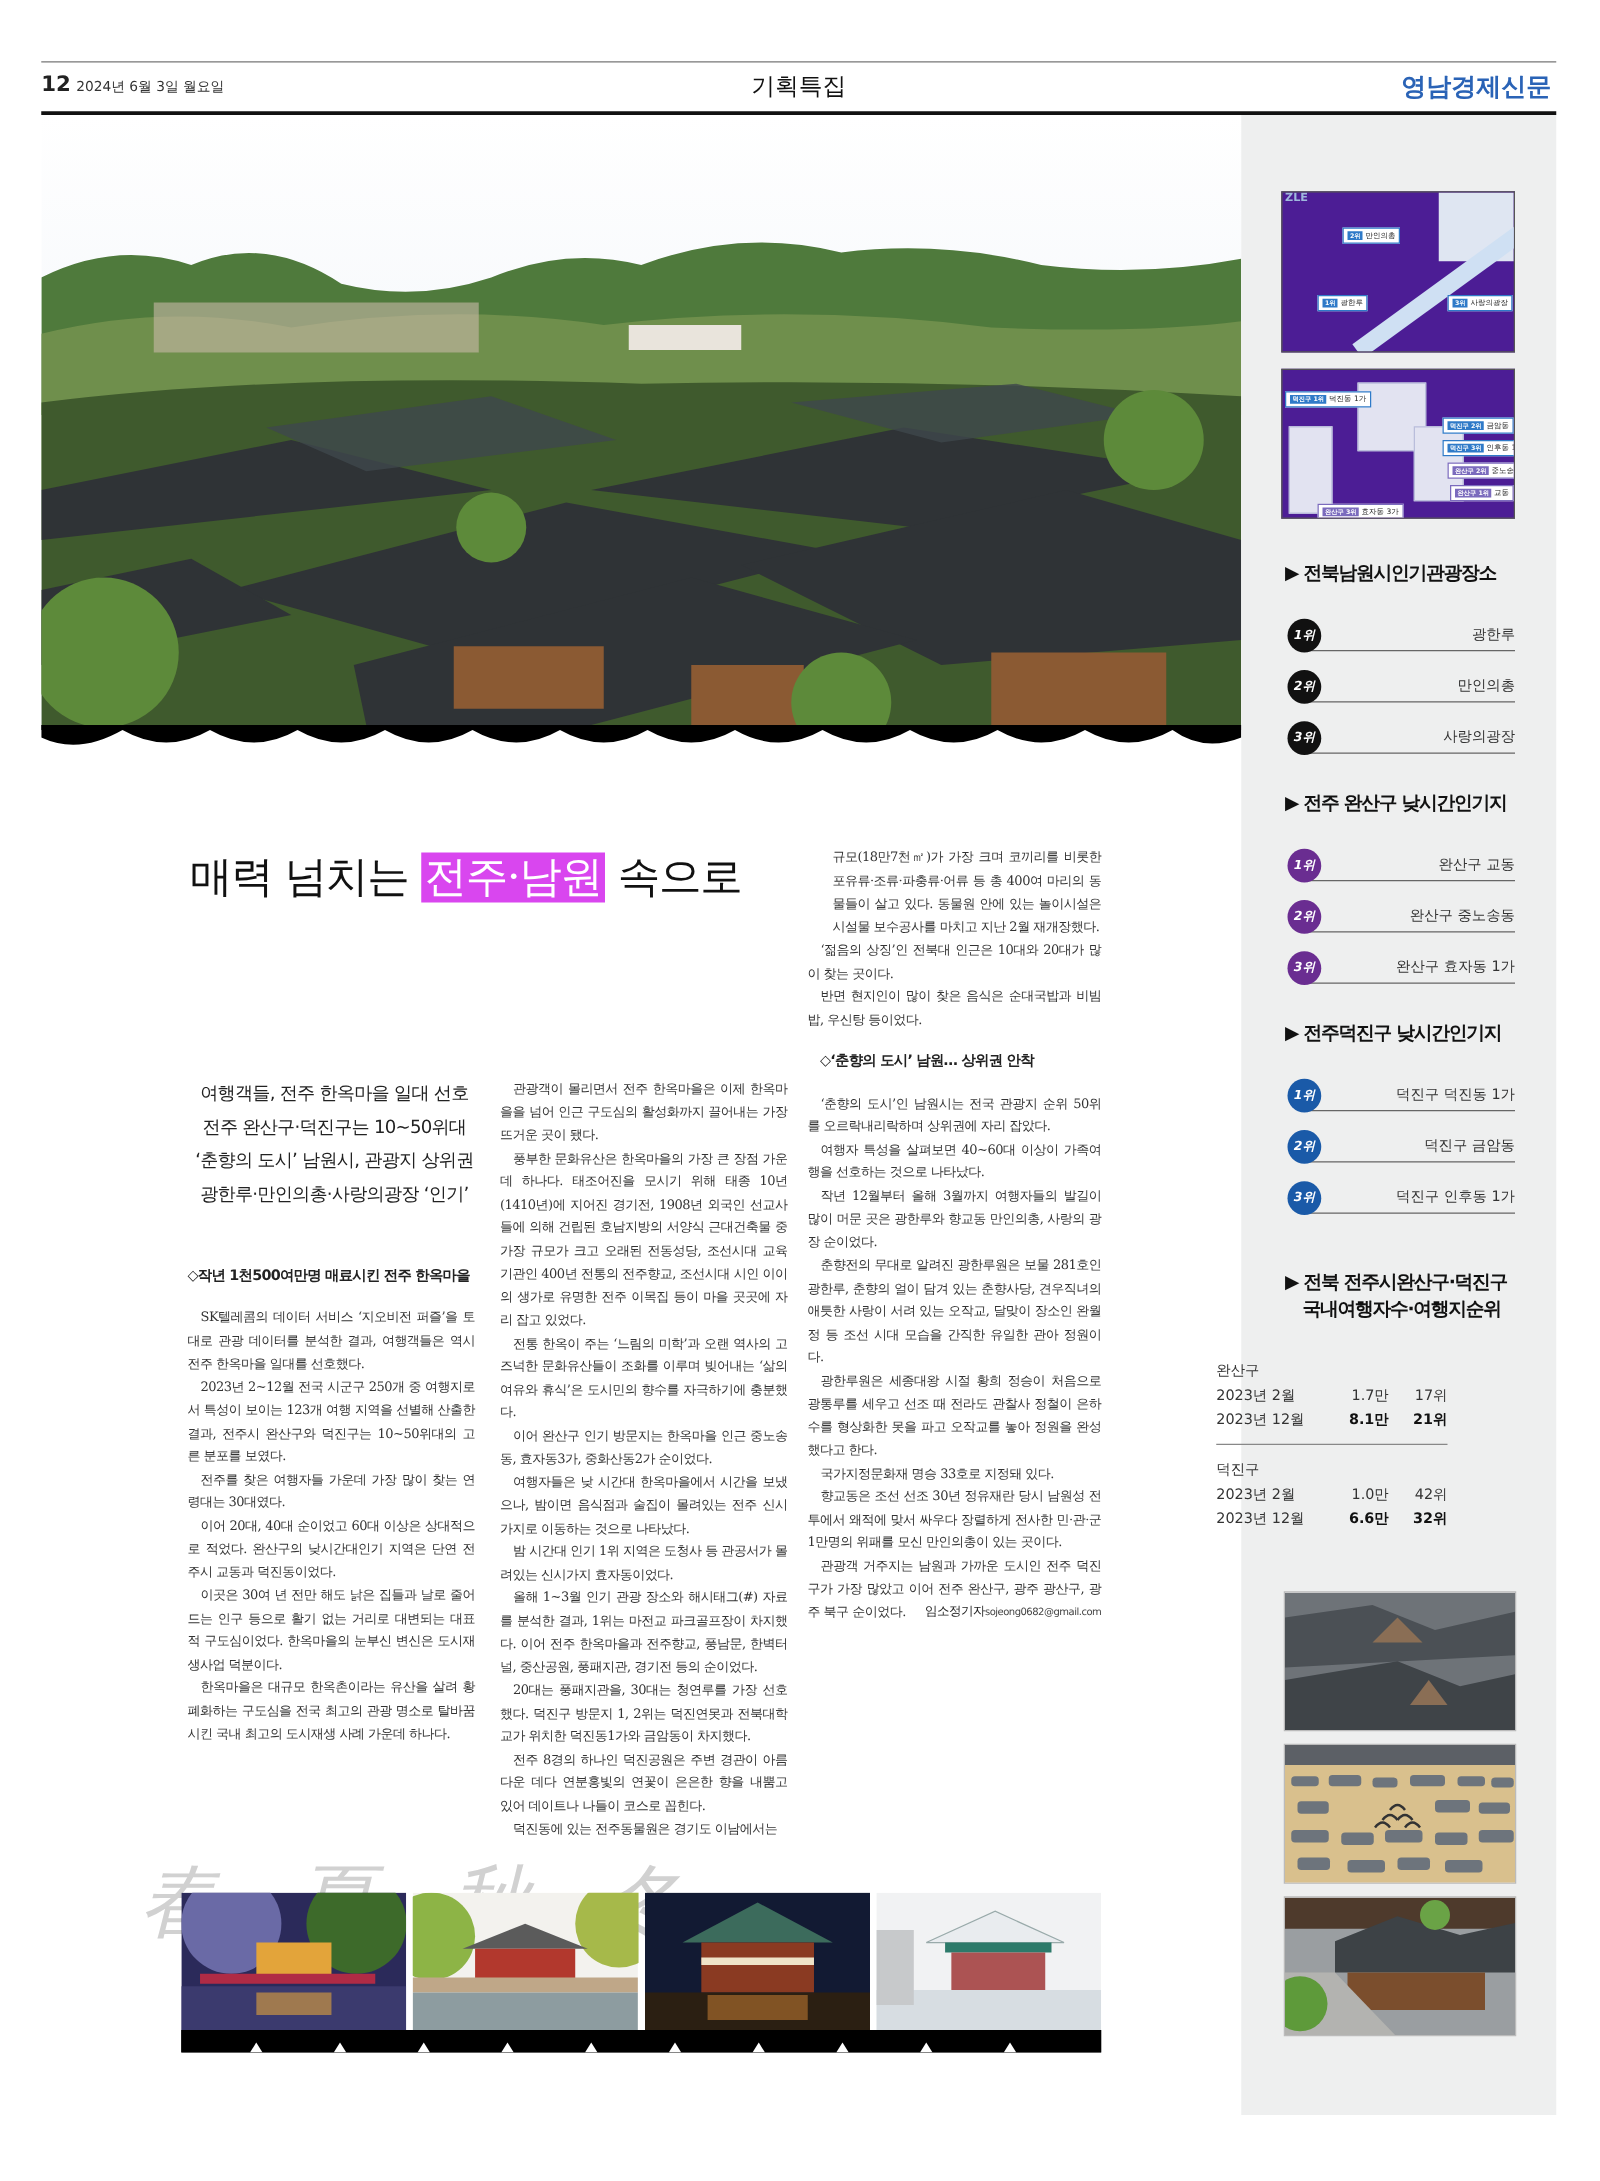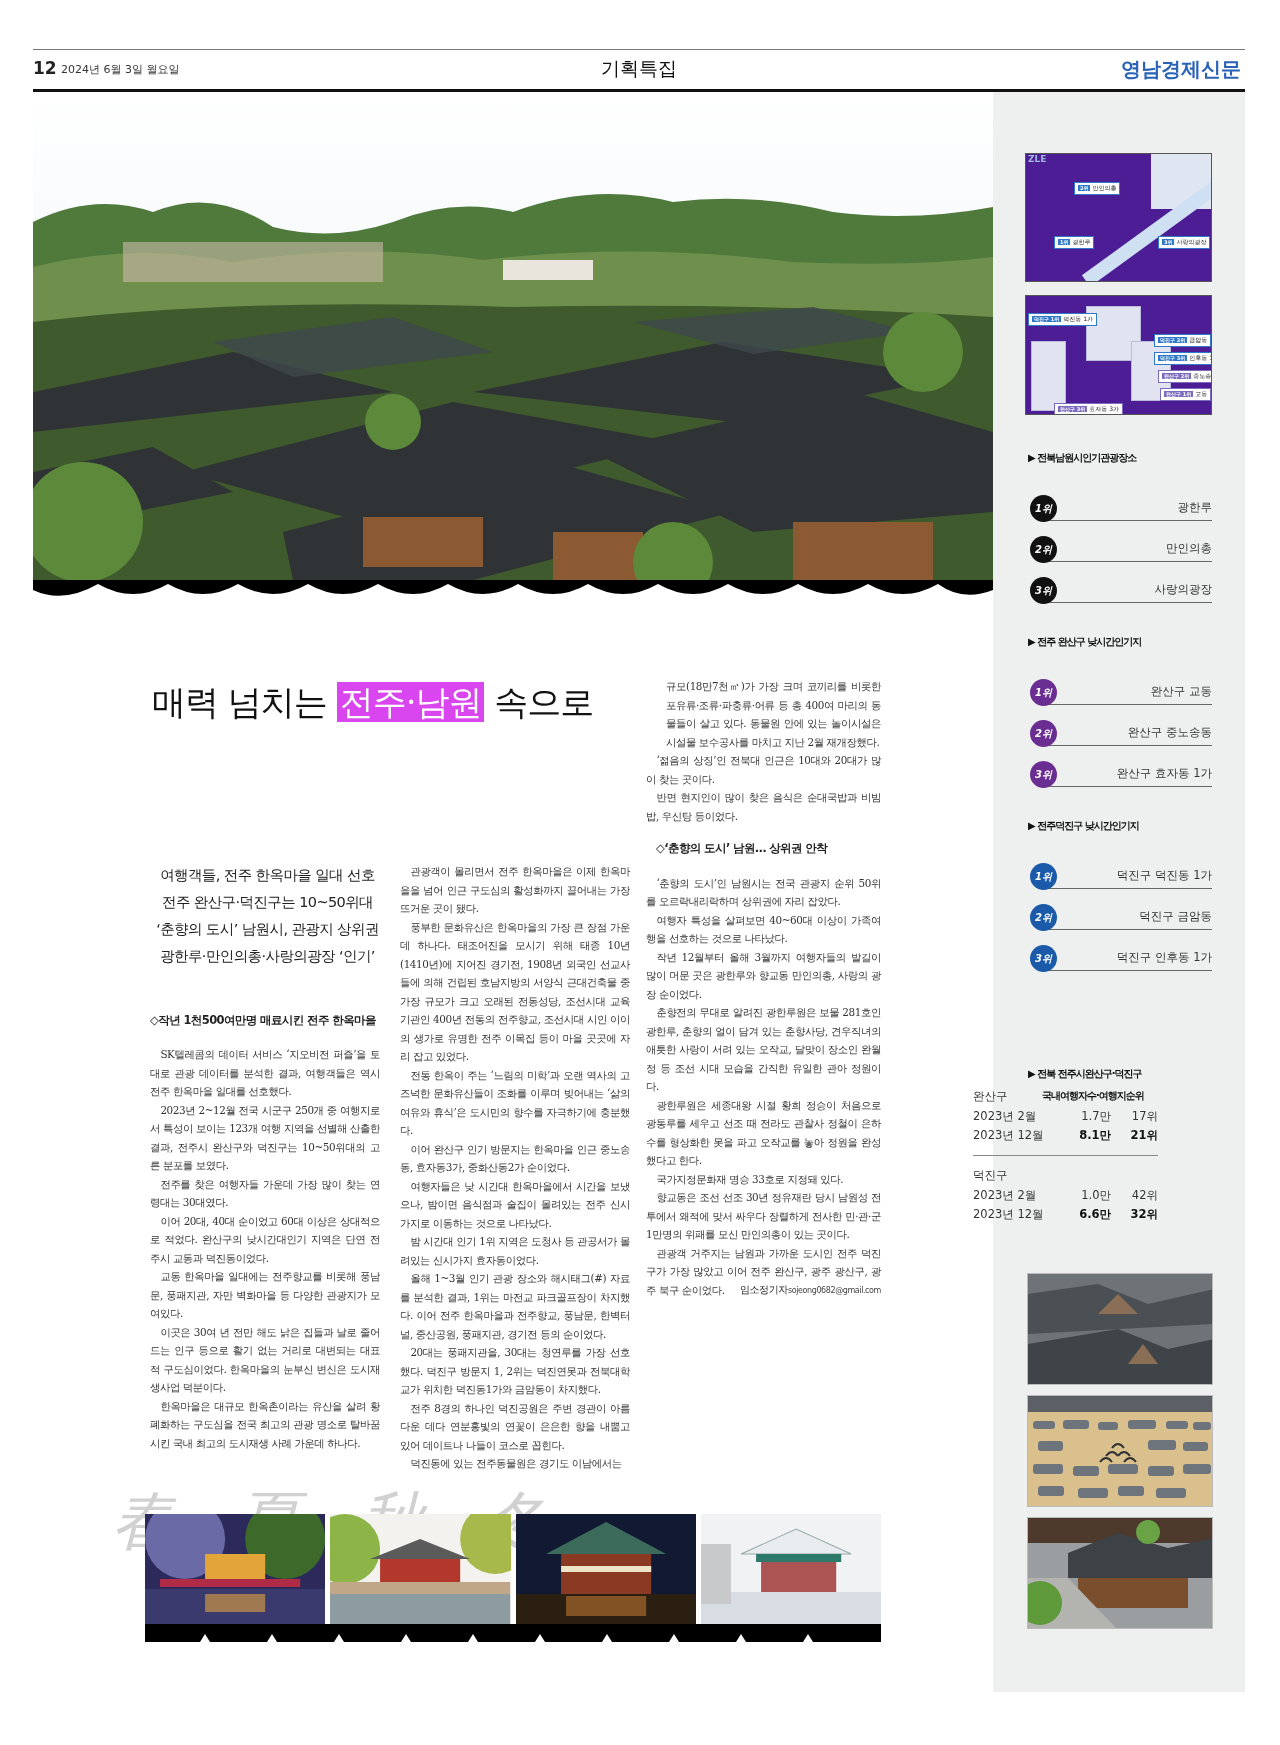--- a/index.html
+++ b/index.html
@@ -50,21 +50,21 @@
 
   
   .map { position: absolute; left: 1025px; width: 187px; border: 1.5px solid #555; background: #4c1d95; overflow: hidden; }
   .map1 { top: 153px; height: 129px; }
   .map2 { top: 295px; height: 120px; }
   .mlabel { position: absolute; font-size: 6px; background: #fff; border: 1px solid #2f7ac8; padding: 1px 3px; white-space: nowrap; color: #222; }
   .mlabel b { display: inline-block; background: #2f7ac8; color: #fff; font-size: 5px; padding: 0 2px; margin-right: 2px; }
   .mlabel.purple { border-color: #7b6bbd; }
   .mlabel.purple b { background: #7b6bbd; }
 
-  .sb-title { position: absolute; left: 1028px; font-size: 10px; font-weight: bold; color: #111; letter-spacing: -1px; line-height: 22px; }
+  .sb-title { position: absolute; left: 1028px; font-size: 15px; font-weight: bold; color: #111; letter-spacing: -1px; line-height: 22px; }
   .rank-row { position: absolute; left: 1030px; width: 182px; height: 26px; }
   .rank-row .line { position: absolute; left: 12px; right: 0; bottom: 0; height: 1px; background: #666; }
   .rank-badge { position: absolute; left: 0; top: 0; width: 27px; height: 27px; border-radius: 50%; color: #fff; font-size: 10px; font-weight: bold; font-style: italic; text-align: center; line-height: 27px; }
   .rank-name { position: absolute; right: 0; top: 5px; font-size: 11.5px; color: #333; }
   .b-black { background: #111; }
   .b-purple { background: #6a2d91; }
   .b-blue { background: #1a5aa8; }
 
   .stats { position: absolute; left: 973px; top: 1085px; width: 185px; font-size: 11.5px; color: #333; }
   .stats .grp { margin-bottom: 10px; }
@@ -149,21 +149,20 @@
   <div>광한루·만인의총·사랑의광장 ‘인기’</div>
 </div>
 
 <div class="sect-head sect1">◇작년 1천500여만명 매료시킨 전주 한옥마을</div>
 
 <div class="col col1">
   <p>SK텔레콤의 데이터 서비스 ‘지오비전 퍼즐’을 토대로 관광 데이터를 분석한 결과, 여행객들은 역시 전주 한옥마을 일대를 선호했다.</p>
   <p>2023년 2~12월 전국 시군구 250개 중 여행지로서 특성이 보이는 123개 여행 지역을 선별해 산출한 결과, 전주시 완산구와 덕진구는 10~50위대의 고른 분포를 보였다.</p>
   <p>전주를 찾은 여행자들 가운데 가장 많이 찾는 연령대는 30대였다.</p>
   <p>이어 20대, 40대 순이었고 60대 이상은 상대적으로 적었다. 완산구의 낮시간대인기 지역은 단연 전주시 교동과 덕진동이었다.</p>
-  <p>교동 한옥마을 일대에는 전주향교를 비롯해 풍남문, 풍패지관, 자만 벽화마을 등 다양한 관광지가 모여있다.</p>
   <p>이곳은 30여 년 전만 해도 낡은 집들과 날로 줄어드는 인구 등으로 활기 없는 거리로 대변되는 대표적 구도심이었다. 한옥마을의 눈부신 변신은 도시재생사업 덕분이다.</p>
   <p>한옥마을은 대규모 한옥촌이라는 유산을 살려 황폐화하는 구도심을 전국 최고의 관광 명소로 탈바꿈시킨 국내 최고의 도시재생 사례 가운데 하나다.</p>
 </div>
 
 <div class="col col2">
   <p>관광객이 몰리면서 전주 한옥마을은 이제 한옥마을을 넘어 인근 구도심의 활성화까지 끌어내는 가장 뜨거운 곳이 됐다.</p>
   <p>풍부한 문화유산은 한옥마을의 가장 큰 장점 가운데 하나다. 태조어진을 모시기 위해 태종 10년(1410년)에 지어진 경기전, 1908년 외국인 선교사들에 의해 건립된 호남지방의 서양식 근대건축물 중 가장 규모가 크고 오래된 전동성당, 조선시대 교육 기관인 400년 전통의 전주향교, 조선시대 시인 이이의 생가로 유명한 전주 이목집 등이 마을 곳곳에 자리 잡고 있었다.</p>
   <p>전통 한옥이 주는 ‘느림의 미학’과 오랜 역사의 고즈넉한 문화유산들이 조화를 이루며 빚어내는 ‘삶의 여유와 휴식’은 도시민의 향수를 자극하기에 충분했다.</p>
   <p>이어 완산구 인기 방문지는 한옥마을 인근 중노송동, 효자동3가, 중화산동2가 순이었다.</p>
   <p>여행자들은 낮 시간대 한옥마을에서 시간을 보냈으나, 밤이면 음식점과 술집이 몰려있는 전주 신시가지로 이동하는 것으로 나타났다.</p>
@@ -318,21 +317,21 @@
   <div class="line"></div>
   <div class="rank-badge b-blue">2위</div>
   <div class="rank-name">덕진구 금암동</div>
 </div>
 <div class="rank-row" style="top:945px;">
   <div class="line"></div>
   <div class="rank-badge b-blue">3위</div>
   <div class="rank-name">덕진구  인후동 1가</div>
 </div>
 
-<div class="sb-title" style="top:1063px;">
+<div class="sb-title" style="top:1014px;">
   <div>▶ 전북 전주시완산구·덕진구</div>
   <div style="padding-left:14px;">국내여행자수·여행지순위</div>
 </div>
 <div class="stats">
   <div class="grp">
     <div class="gname">완산구</div>
     <div class="srow">
       <span class="d">2023년 2월</span>
       <span class="v">1.7만</span>
       <span class="r">17위</span>

